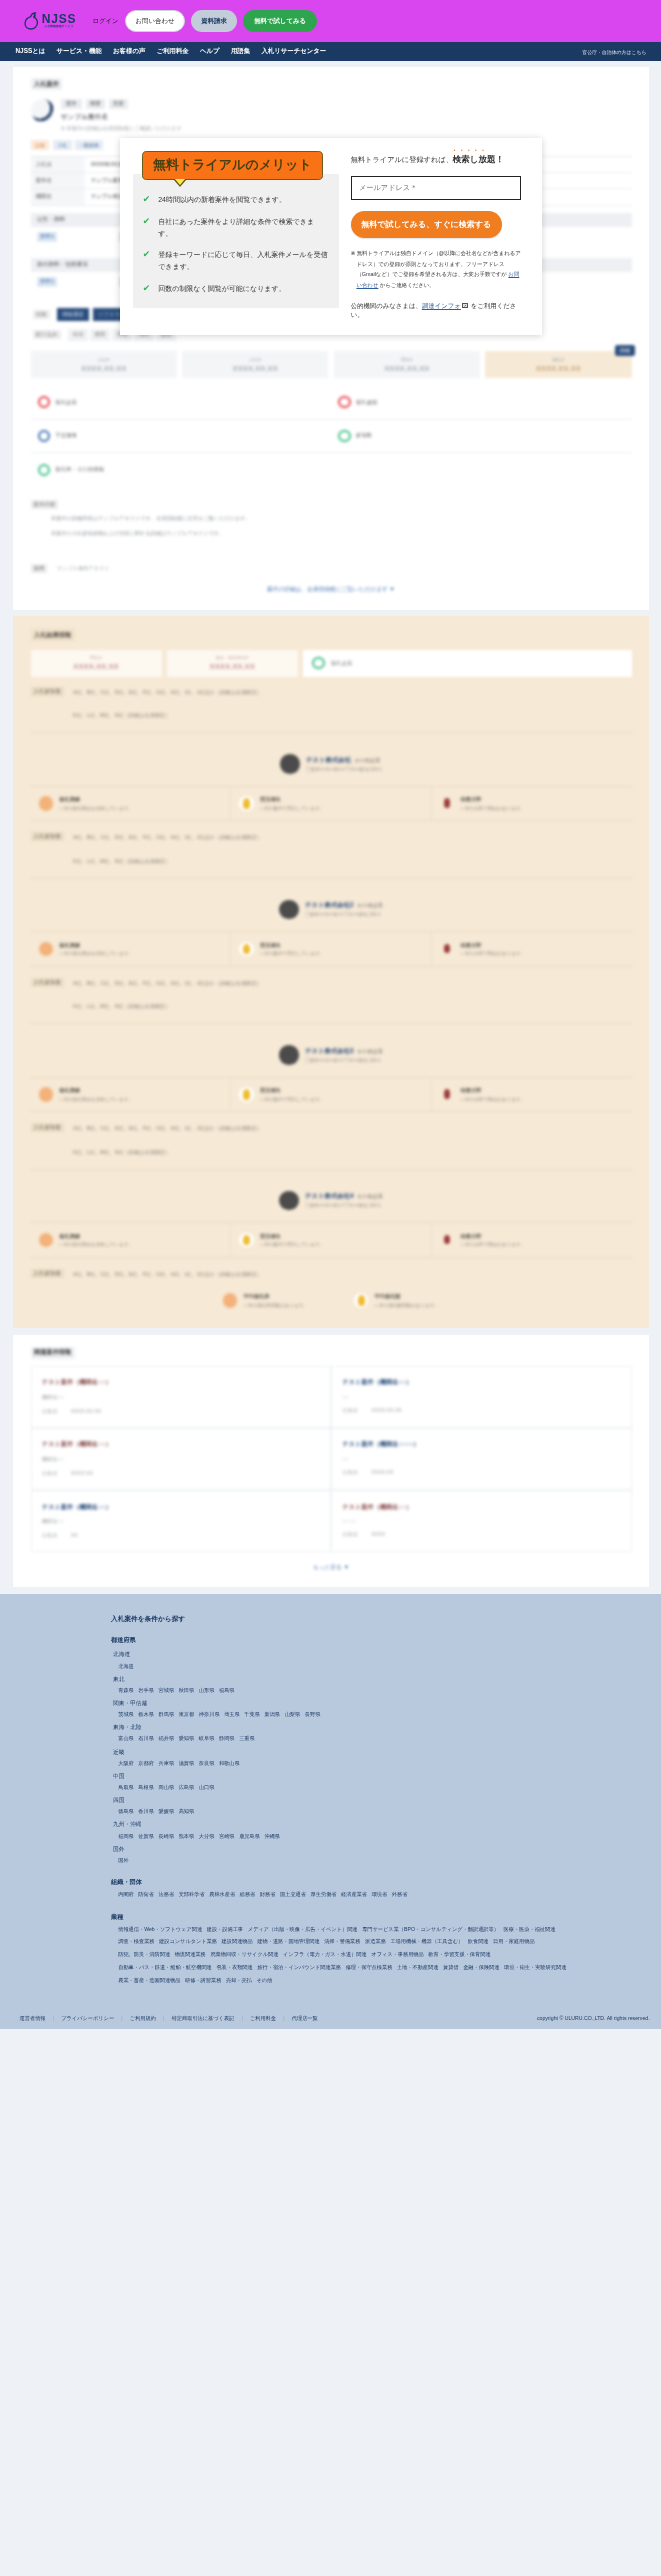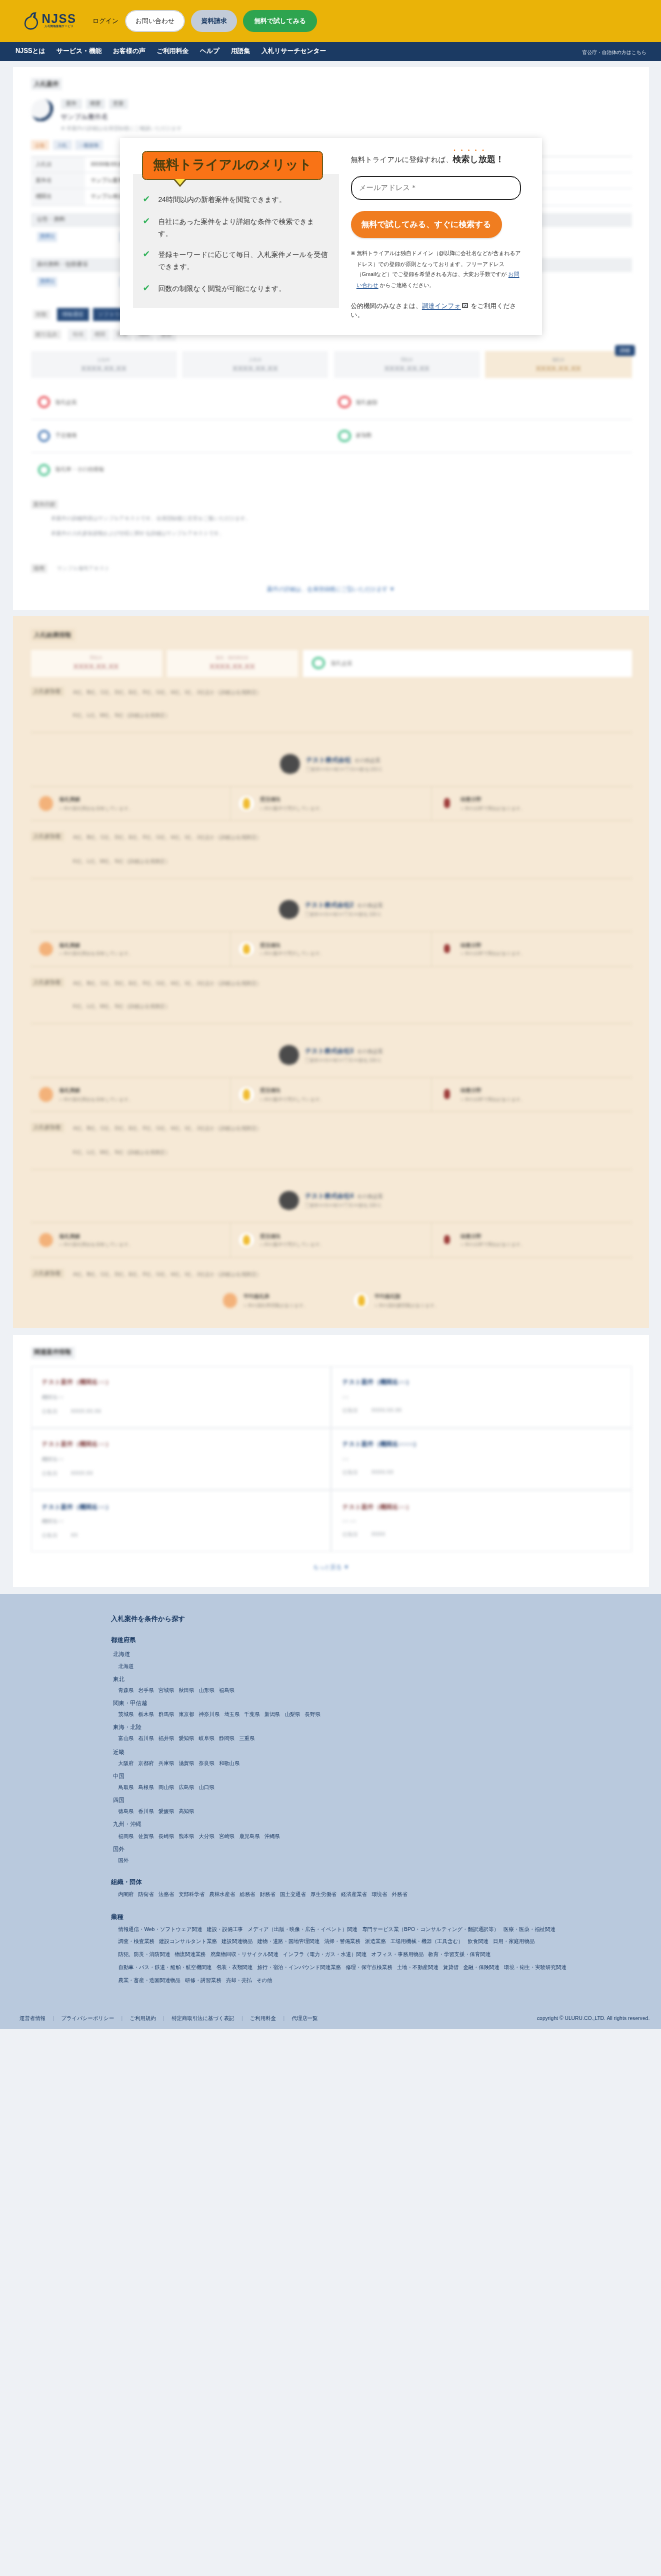--- a/index.html
+++ b/index.html
@@ -7,21 +7,21 @@
   html, body {
     width: 662px;
     font-family: "Liberation Sans", "DejaVu Sans", sans-serif;
     background: #eef1f5;
     color: #333;
   }
   body { position: relative; }
 
   
   .header {
-    background: #eab308;
+    background: #d946ef;
     height: 42px;
     position: relative;
   }
   .header-inner {
     width: 662px;
     height: 42px;
     display: flex;
     align-items: center;
     padding: 0 14.4px;
   }
@@ -404,21 +404,21 @@
   .mr-lead { font-size:7.2px; color:#333; margin-bottom: 9.3px; position:relative; }
   .mr-lead b { font-size:8.5px; font-weight:700; position:relative;text-align:right; }
   .mr-lead b::before {
     content:"• • • • •";
     position:absolute; left:1px; top:-6.7px;
     font-size:4.6px; color:#f07d20; letter-spacing:2.1px;
   }
   .mr-input {
     width: 170px; height: 24px;
     border: 1px solid #222;
-    border-radius: 10px;
+    border-radius: 0;
     font-size: 7.2px;
     padding: 0 7.2px;
     color:#666;
     outline:none;
     font-family:inherit;
     background:#fff;
   }
   .mr-input::placeholder { color:#777; }
   .mr-btn {
     display:block;

